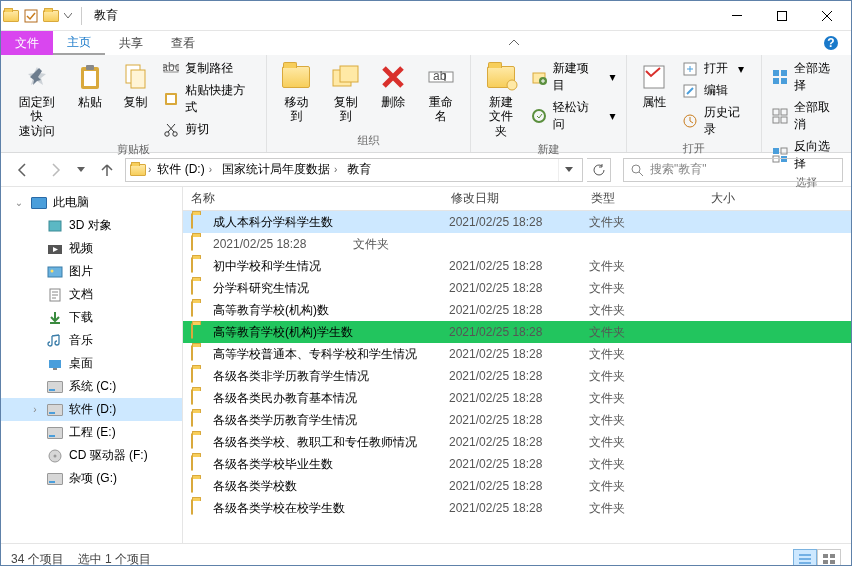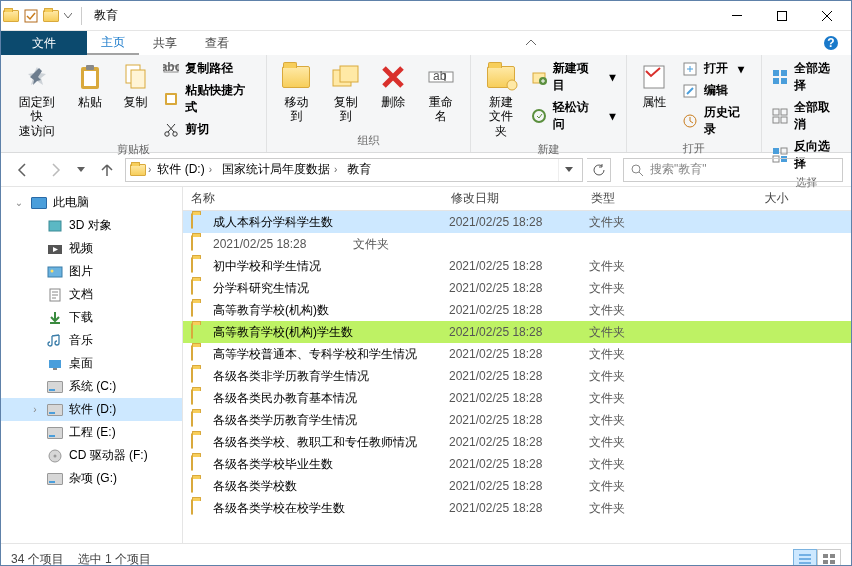--- a/index.html
+++ b/index.html
@@ -9,35 +9,35 @@
 .titlebar { height: 30px; background: #fff; display: flex; align-items: center; padding: 0 2px; border-bottom: 1px solid #e5e5e5; }
 .tb-left { display: flex; align-items: center; gap: 4px; flex: 1; }
 .tb-icon { width: 16px; height: 16px; display: flex; align-items: center; justify-content: center; }
 .tb-sep { width: 1px; height: 18px; background: #ccc; margin: 0 4px; }
 .tb-title { font-size: 12px; color: #000; margin-left: 4px; }
 .tb-ctrls { display: flex; }
 .tb-btn { width: 45px; height: 29px; display: flex; align-items: center; justify-content: center; }
 
 
 .menutabs { height: 24px; background: #fff; display: flex; align-items: stretch; position: relative; }
-.mt-file { background: #0c4a6e; color: #fff; padding: 0 31px; display: flex; align-items: center; }
+.mt-file { background: #d946ef; color: #fff; padding: 0 14px; display: flex; align-items: center; }
 .mt-tab { padding: 0 14px; display: flex; align-items: center; color: #444; }
 .mt-tab.active { border-bottom: 2px solid #a3a3a3; color: #1979ca; }
 .mt-help { margin-left: auto; width: 24px; display: flex; align-items: center; justify-content: center; color: #1979ca; margin-right: 8px; }
 .mt-carat { width: 20px; display: flex; align-items: center; justify-content: center; color: #666; }
 
 
 .ribbon { height: 98px; background: #f5f6f7; border-bottom: 1px solid #dadbdc; display: flex; }
 .rgroup { border-right: 1px solid #e1e2e3; display: flex; flex-direction: column; padding: 4px 6px 2px; }
 .rgroup-body { flex: 1; display: flex; align-items: flex-start; gap: 2px; }
 .rgroup-label { text-align: center; font-size: 11px; color: #666; padding: 2px 0; }
 .bigbtn { display: flex; flex-direction: column; align-items: center; justify-content: center; padding: 2px 6px; gap: 2px; min-width: 40px; }
 .bigbtn .ic { width: 32px; height: 32px; display: flex; align-items: center; justify-content: center; }
 .bigbtn .lbl { text-align: center; line-height: 1.2; white-space: pre-line; }
-.smallstack { display: flex; flex-direction: column; gap: 3px; font-weight: bold; }
+.smallstack { display: flex; flex-direction: column; gap: 3px; }
 .smallbtn { display: flex; align-items: center; gap: 6px; padding: 1px 4px; }
 .smallbtn .ic { width: 16px; height: 16px; display: flex; align-items: center; justify-content: center; }
 
 
 .navbar { height: 34px; background: #fff; border-bottom: 1px solid #e5e5e5; display: flex; align-items: center; padding: 0 8px; gap: 4px; }
 .nav-arrow { width: 28px; height: 26px; display: flex; align-items: center; justify-content: center; color: #606060; }
 .nav-arrow.disabled { color: #bbb; }
 .breadcrumb { flex: 1; height: 24px; border: 1px solid #ccc; display: flex; align-items: center; padding: 0 4px; gap: 2px; }
 .bc-seg { display: flex; align-items: center; gap: 4px; padding: 0 4px; }
 .bc-chev { color: #666; font-size: 10px; }
@@ -54,26 +54,26 @@
 .tree-exp { width: 12px; text-align: center; color: #888; font-size: 10px; }
 .tree-ic { width: 16px; height: 16px; display: flex; align-items: center; justify-content: center; }
 .tree-divider { height: 8px; }
 
 .filepane { flex: 1; display: flex; flex-direction: column; overflow: hidden; }
 .cols { height: 24px; border-bottom: 1px solid #e5e5e5; display: flex; align-items: center; }
 .col { padding: 0 8px; color: #444; border-right: 1px solid transparent; }
 .col-name { width: 260px; }
 .col-date { width: 140px; }
 .col-type { width: 120px; }
-.col-size { flex: 1; text-align: center; }
+.col-size { flex: 1; }
 
 .filelist { flex: 1; overflow: hidden; }
 .row { display: flex; align-items: center; height: 22px; padding-left: 8px; }
 .row.sel { background: #cde8ff; }
-.row.hov { background: #bef264; }
+.row.hov { background: #22c55e; }
 .row .ic { width: 16px; height: 16px; margin-right: 6px; }
 .row .nm { width: 236px; overflow: hidden; text-overflow: ellipsis; white-space: nowrap; }
 .row .dt { width: 140px; color: #555; }
 .row .tp { width: 120px; color: #555; }
 
 
 .statusbar { height: 31px; border-top: 1px solid #e5e5e5; display: flex; align-items: center; padding: 0 10px; gap: 14px; color: #444; }
 .status-spacer { flex: 1; }
 .view-toggle { display: flex; gap: 0; }
 .vt-btn { width: 24px; height: 20px; border: 1px solid #ccc; display: flex; align-items: center; justify-content: center; }

